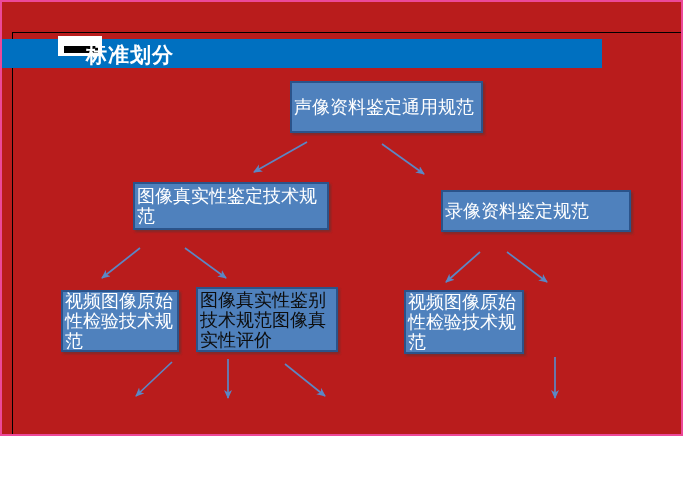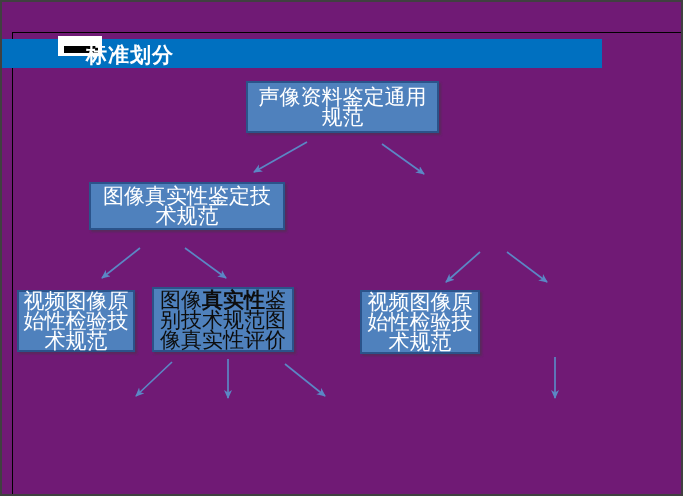--- a/index.html
+++ b/index.html
@@ -1,20 +1,20 @@
 <!DOCTYPE html>
 <html><head>
 <meta charset="utf-8">
 <style>
   html,body{margin:0;padding:0;background:#fff;}
   .slide{
     position:relative;
-    width:683px;height:496px;
-    background:#701a75;
-    border:2px solid #404040;
+    width:683px;height:436px;
+    background:#b91c1c;
+    border:2px solid #ec4899;
     box-sizing:border-box;
     overflow:hidden;
     font-family:"DejaVu Sans", sans-serif;
   }
   .frame-top{position:absolute;left:10px;top:30px;right:0;height:0;border-top:1px solid #000;}
   .frame-left{position:absolute;left:10px;top:30px;bottom:0;width:0;border-left:1px solid #000;}
 
   .title-bar{
     position:absolute;left:0;top:37px;width:600px;height:29px;
     background:#0070c0;
@@ -33,27 +33,28 @@
     color:#ffffff;font-size:21px;font-weight:bold;letter-spacing:1px;
     font-family:"DejaVu Sans", sans-serif;
   }
 
   .node{
     position:absolute;
     background:#4f81bd;
     border:2px solid #2b538a;
     box-sizing:border-box;
     display:flex;align-items:center;justify-content:center;
-    text-align:center;
+    text-align:left;
     font-family:"Liberation Serif","DejaVu Serif",serif;
-    font-size:21px;line-height:20px;
+    font-size:18px;line-height:20px;
     box-shadow:1.5px 2px 2px rgba(60,60,60,.45);
+    margin-left:44px;
   }
   .node .node-text{padding:0 2px;width:100%;}
-  .node b{font-weight:bold;}
+  .node b{font-weight:normal;}
   .txt-white{color:#ffffff;}
   .txt-black{color:#0d0d0d;}
 
   .arrows{position:absolute;left:0;top:0;width:683px;height:496px;pointer-events:none;}
 </style>
 </head>
 <body>
 
 <div class="slide">
 
@@ -85,20 +86,23 @@
     </g>
   </svg>
 
   <div class="node txt-white" style="left:244px;top:79px;width:193px;height:52px">
     <div class="node-text"><span>声像资料鉴定通用规范</span><b></b><span></span></div>
   </div>
 
   <div class="node txt-white" style="left:87px;top:180px;width:196px;height:48px">
     <div class="node-text"><span>图像真实性鉴定技术规范</span><b></b><span></span></div>
   </div>
+  <div class="node txt-white" style="left:395px;top:188px;width:190px;height:42px">
+    <div class="node-text"><span>录像资料鉴定规范</span><b></b><span></span></div>
+  </div>
 
   <div class="node txt-white" style="left:15px;top:288px;width:118px;height:62px">
     <div class="node-text"><span>视频图像原始性检验技术规范</span><b></b><span></span></div>
   </div>
   <div class="node txt-black" style="left:150px;top:285px;width:142px;height:65px">
     <div class="node-text"><span>图像</span><b>真实性</b><span>鉴别技术规范图像真实性评价</span></div>
   </div>
   <div class="node txt-white" style="left:358px;top:288px;width:120px;height:64px">
     <div class="node-text"><span>视频图像原始性检验技术规范</span><b></b><span></span></div>
   </div>

